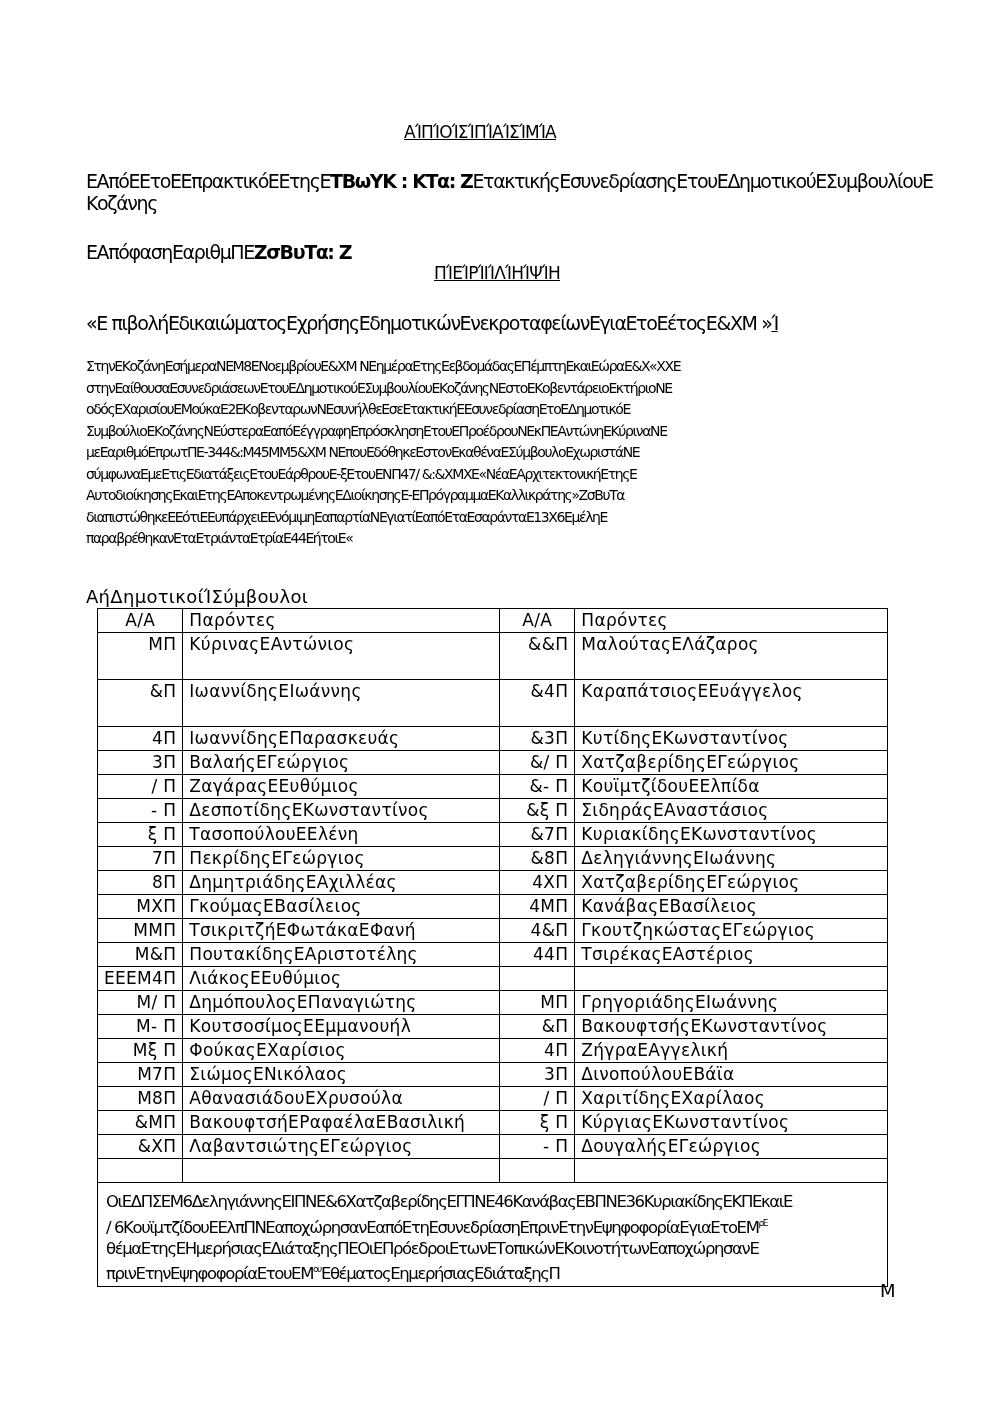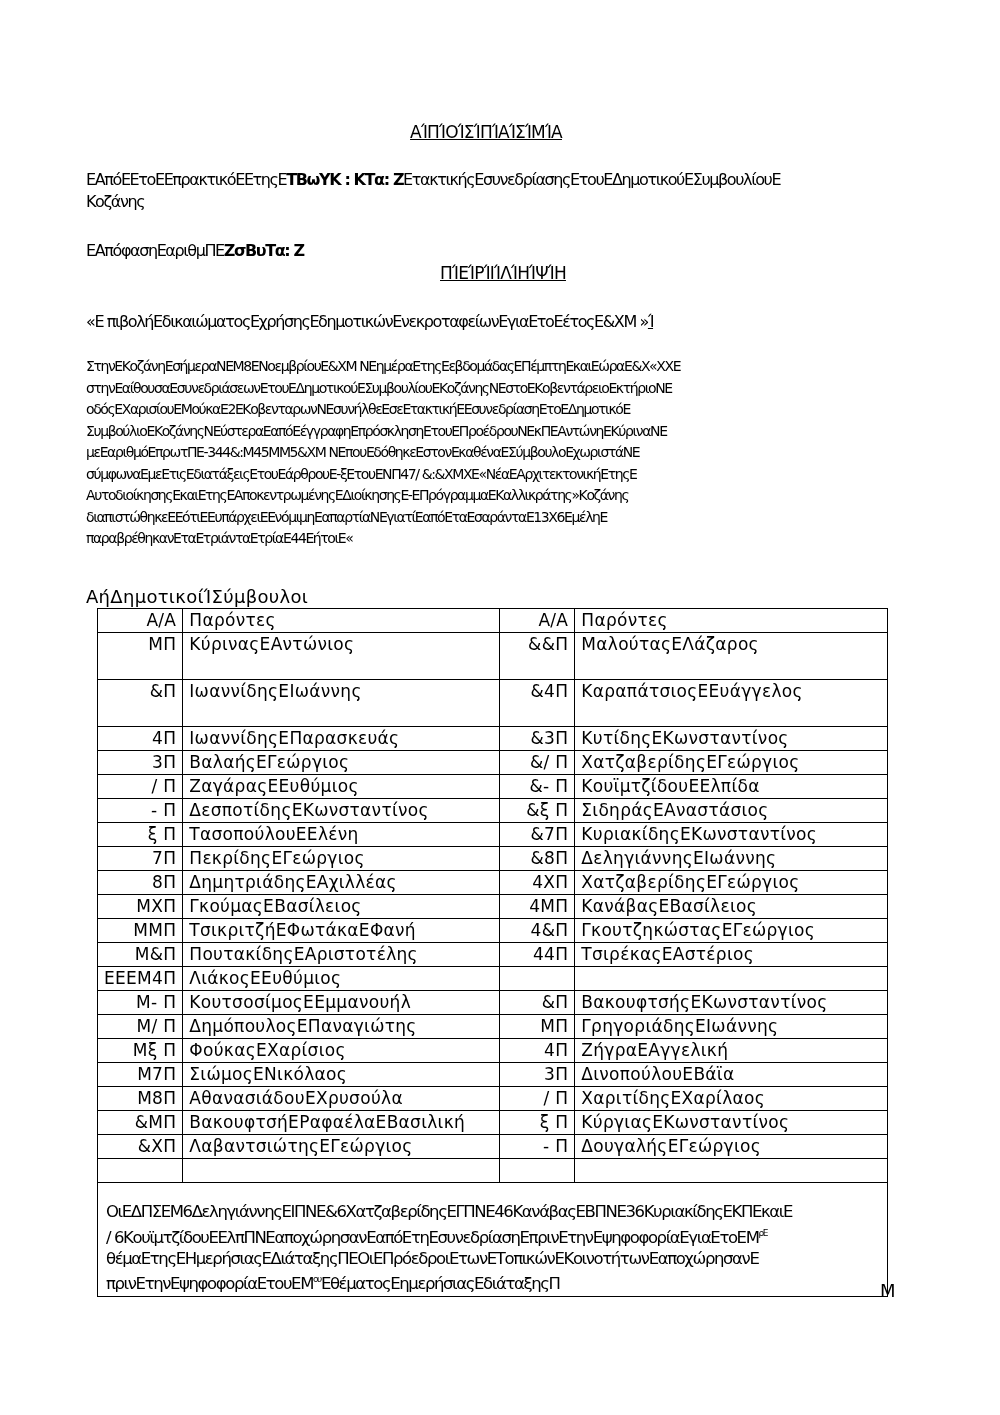--- a/index.html
+++ b/index.html
@@ -1,34 +1,34 @@
 <!DOCTYPE html>
 <html><head>
 <meta charset="utf-8">
 <style>
   html, body { margin: 0; padding: 0; background: #ffffff; }
   body { width: 1000px; height: 1415px; position: relative; overflow: hidden;
          font-family: "DejaVu Sans", sans-serif; color: #000; }
   .abs { position: absolute; }
-  .title { left: 6px; width: 960px; text-align: center; font-size: 17px; text-decoration: underline; letter-spacing: -0.8px; }
-  .line { left: 86px; font-size: 16px; white-space: nowrap; letter-spacing: -1.4px; }
+  .title { left: 0; width: 960px; text-align: center; font-size: 17px; text-decoration: underline; letter-spacing: -0.8px; }
+  .line { left: 86px; font-size: 19px; white-space: nowrap; letter-spacing: -1.4px; }
   .para { left: 86px; width: 830px; font-size: 14px; line-height: 21.5px; letter-spacing: -1.4px; }
   .para div { white-space: nowrap; }
   b { font-weight: bold; }
   .u { text-decoration: underline; }
   .section-label { left: 86px; top: 586px; font-size: 18px; letter-spacing: 0.3px; }
   table.members { position: absolute; left: 97px; top: 608px; width: 791px; border-collapse: collapse;
                   font-size: 17px; letter-spacing: 0.3px; }
   table.members td { border: 1px solid #000; padding: 0 6px; height: 23px; vertical-align: top; line-height: 22px; white-space: nowrap; }
   table.members td.num { text-align: right; width: 62px; padding-right: 6px; }
   table.members td.name { width: 304px; }
   table.members td.num2 { text-align: right; width: 62px; padding-right: 6px; }
   table.members tr.tall td { height: 46px; }
-  table.members tr.hdr td.num, table.members tr.hdr td.num2 { text-align: right; }
-  table.members td.note { white-space: normal; font-size: 16.5px; letter-spacing: -1.4px; line-height: 21.5px; padding: 18px 6px 2px 8px; }
+  table.members tr.hdr td.num, table.members tr.hdr td.num2 { text-align: center; }
+  table.members td.note { white-space: normal; font-size: 16.5px; letter-spacing: -1.4px; line-height: 21.5px; padding: 8px 6px 2px 8px; }
   table.members td.note div { white-space: nowrap; }
   .pagenum { left: 880px; top: 1280px; font-size: 18px; }
   sup { font-size: 9px; }
 </style>
 </head>
 <body>
 
 <div class="abs title" style="top:122px;">ΑΊΠΊΟΊΣΊΠΊΑΊΣΊΜΊΑ</div>
 
 <div class="abs line" style="top:170px;">
@@ -45,21 +45,21 @@
   <span>«Ε πιβολήΕδικαιώματοςΕχρήσηςΕδημοτικώνΕνεκροταφείωνΕγιαΕτοΕέτοςΕ&amp;ΧΜ »</span><span class="u">Ί</span>
 </div>
 
 <div class="abs para" style="top:356px;">
   <div>ΣτηνΕΚοζάνηΕσήμεραΝΕΜ8ΕΝοεμβρίουΕ&amp;ΧΜ ΝΕημέραΕτηςΕεβδομάδαςΕΠέμπτηΕκαιΕώραΕ&amp;Χ«ΧΧΕ</div>
   <div>στηνΕαίθουσαΕσυνεδριάσεωνΕτουΕΔημοτικούΕΣυμβουλίουΕΚοζάνηςΝΕστοΕΚοβεντάρειοΕκτήριοΝΕ</div>
   <div>οδόςΕΧαρισίουΕΜούκαΕ2ΕΚοβενταρωνΝΕσυνήλθεΕσεΕτακτικήΕΕσυνεδρίασηΕτοΕΔημοτικόΕ</div>
   <div>ΣυμβούλιοΕΚοζάνηςΝΕύστεραΕαπόΕέγγραφηΕπρόσκλησηΕτουΕΠροέδρουΝΕκΠΕΑντώνηΕΚύριναΝΕ</div>
   <div>μεΕαριθμόΕπρωτΠΕ-344&amp;:Μ45ΜΜ5&amp;ΧΜ ΝΕπουΕδόθηκεΕστονΕκαθέναΕΣύμβουλοΕχωριστάΝΕ</div>
   <div>σύμφωναΕμεΕτιςΕδιατάξειςΕτουΕάρθρουΕ-ξΕτουΕΝΠ47/ &amp;:&amp;ΧΜΧΕ«ΝέαΕΑρχιτεκτονικήΕτηςΕ</div>
-  <div>ΑυτοδιοίκησηςΕκαιΕτηςΕΑποκεντρωμένηςΕΔιοίκησηςΕ-ΕΠρόγραμμαΕΚαλλικράτης»Κοζάνης</div>
+  <div>ΑυτοδιοίκησηςΕκαιΕτηςΕΑποκεντρωμένηςΕΔιοίκησηςΕ-ΕΠρόγραμμαΕΚαλλικράτης»ΖσΒυΤα</div>
   <div>διαπιστώθηκεΕΕότιΕΕυπάρχειΕΕνόμιμηΕαπαρτίαΝΕγιατίΕαπόΕταΕσαράνταΕ13Χ6ΕμέληΕ</div>
   <div>παραβρέθηκανΕταΕτριάνταΕτρίαΕ44ΕήτοιΕ«</div>
 </div>
 
 <div class="abs section-label">ΑήΔημοτικοίΊΣύμβουλοι</div>
 
 <table class="members">
   <tbody id="tbody">
     <tr class="hdr">
       <td class="num">Α/Α</td>
@@ -139,30 +139,30 @@
         <td class="num2">44Π</td>
         <td>ΤσιρέκαςΕΑστέριος</td>
       </tr>
       <tr>
         <td class="num">ΕΕΕΜ4Π</td>
         <td class="name">ΛιάκοςΕΕυθύμιος</td>
         <td class="num2"></td>
         <td></td>
       </tr>
       <tr>
+        <td class="num">Μ/ Π</td>
+        <td class="name">ΔημόπουλοςΕΠαναγιώτης</td>
+        <td class="num2">ΜΠ</td>
+        <td>ΓρηγοριάδηςΕΙωάννης</td>
+      </tr>
+      <tr>
         <td class="num">Μ- Π</td>
         <td class="name">ΚουτσοσίμοςΕΕμμανουήλ</td>
         <td class="num2">&amp;Π</td>
         <td>ΒακουφτσήςΕΚωνσταντίνος</td>
-      </tr>
-      <tr>
-        <td class="num">Μ/ Π</td>
-        <td class="name">ΔημόπουλοςΕΠαναγιώτης</td>
-        <td class="num2">ΜΠ</td>
-        <td>ΓρηγοριάδηςΕΙωάννης</td>
       </tr>
       <tr>
         <td class="num">Μξ Π</td>
         <td class="name">ΦούκαςΕΧαρίσιος</td>
         <td class="num2">4Π</td>
         <td>ΖήγραΕΑγγελική</td>
       </tr>
       <tr>
         <td class="num">Μ7Π</td>
         <td class="name">ΣιώμοςΕΝικόλαος</td>

